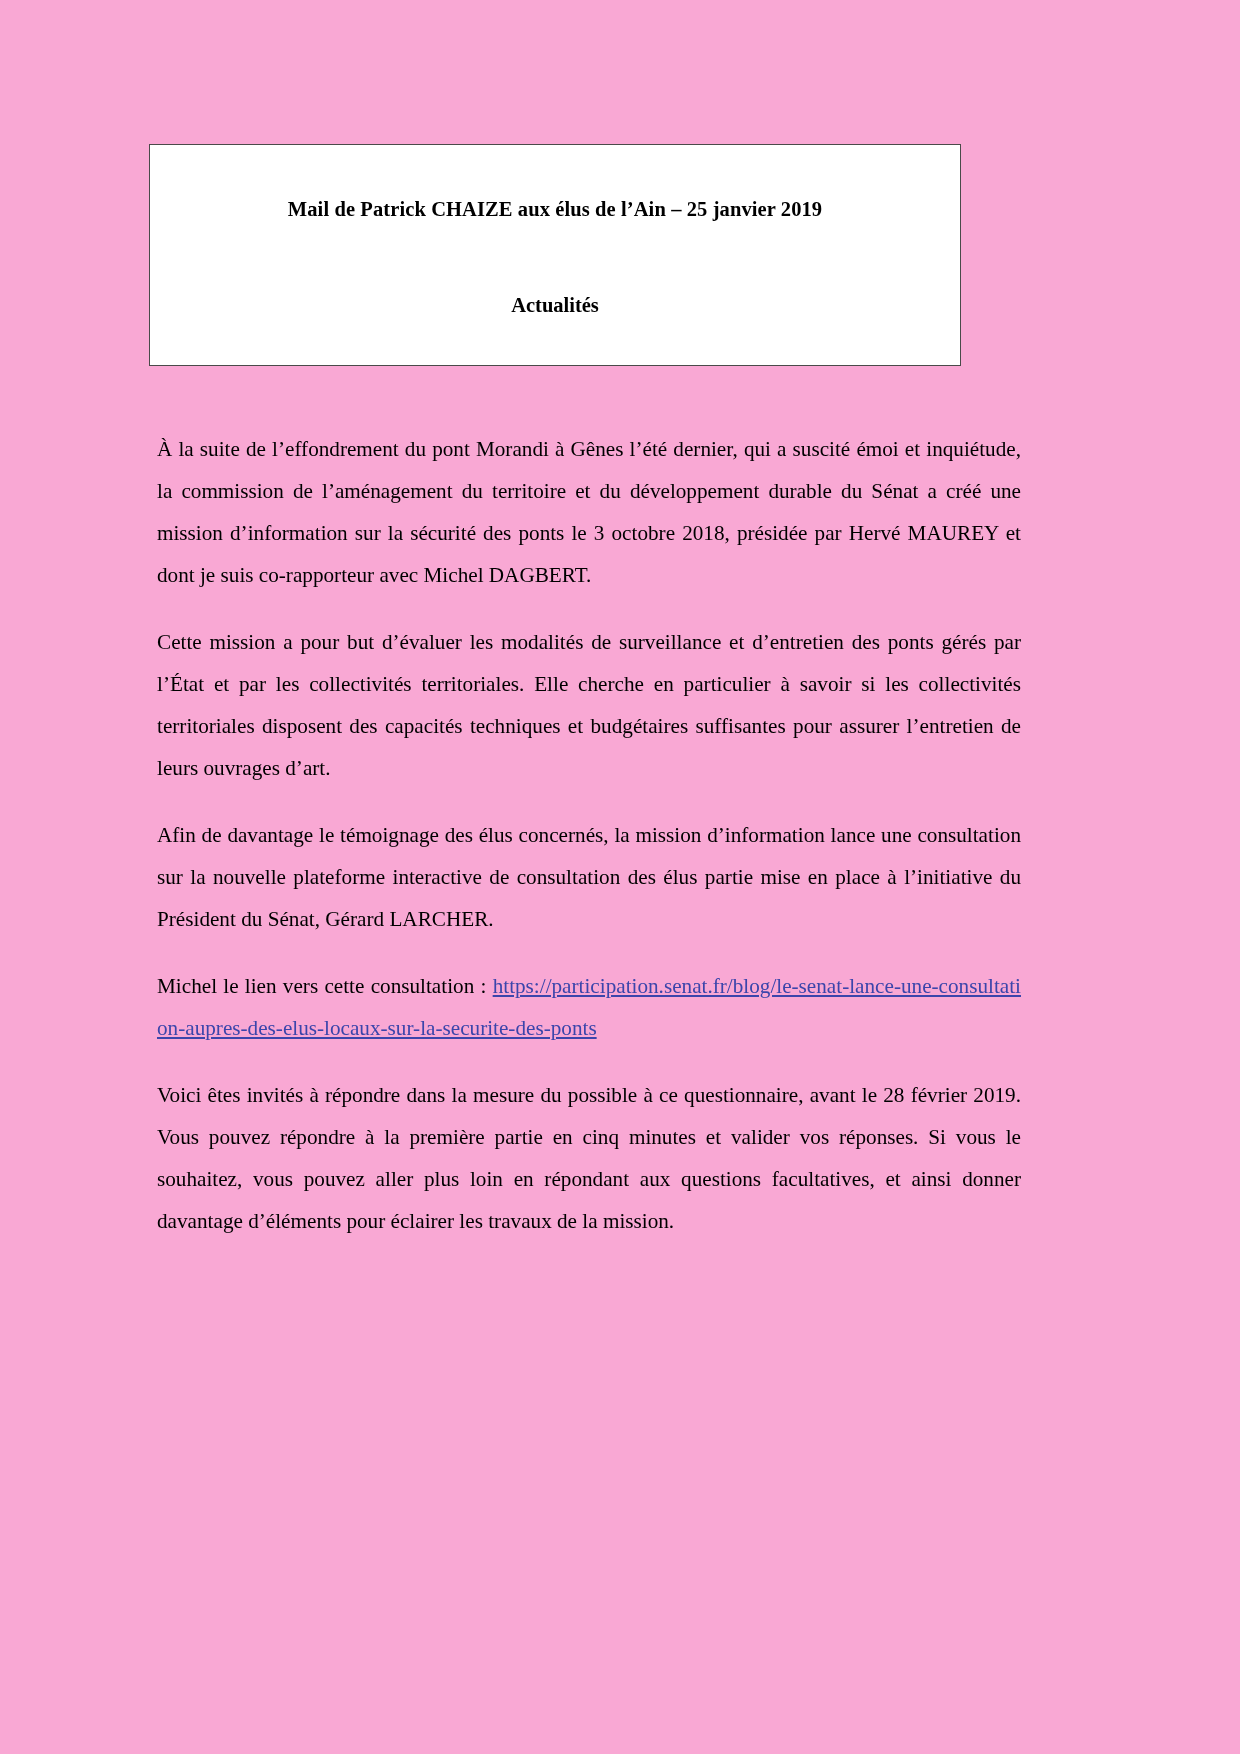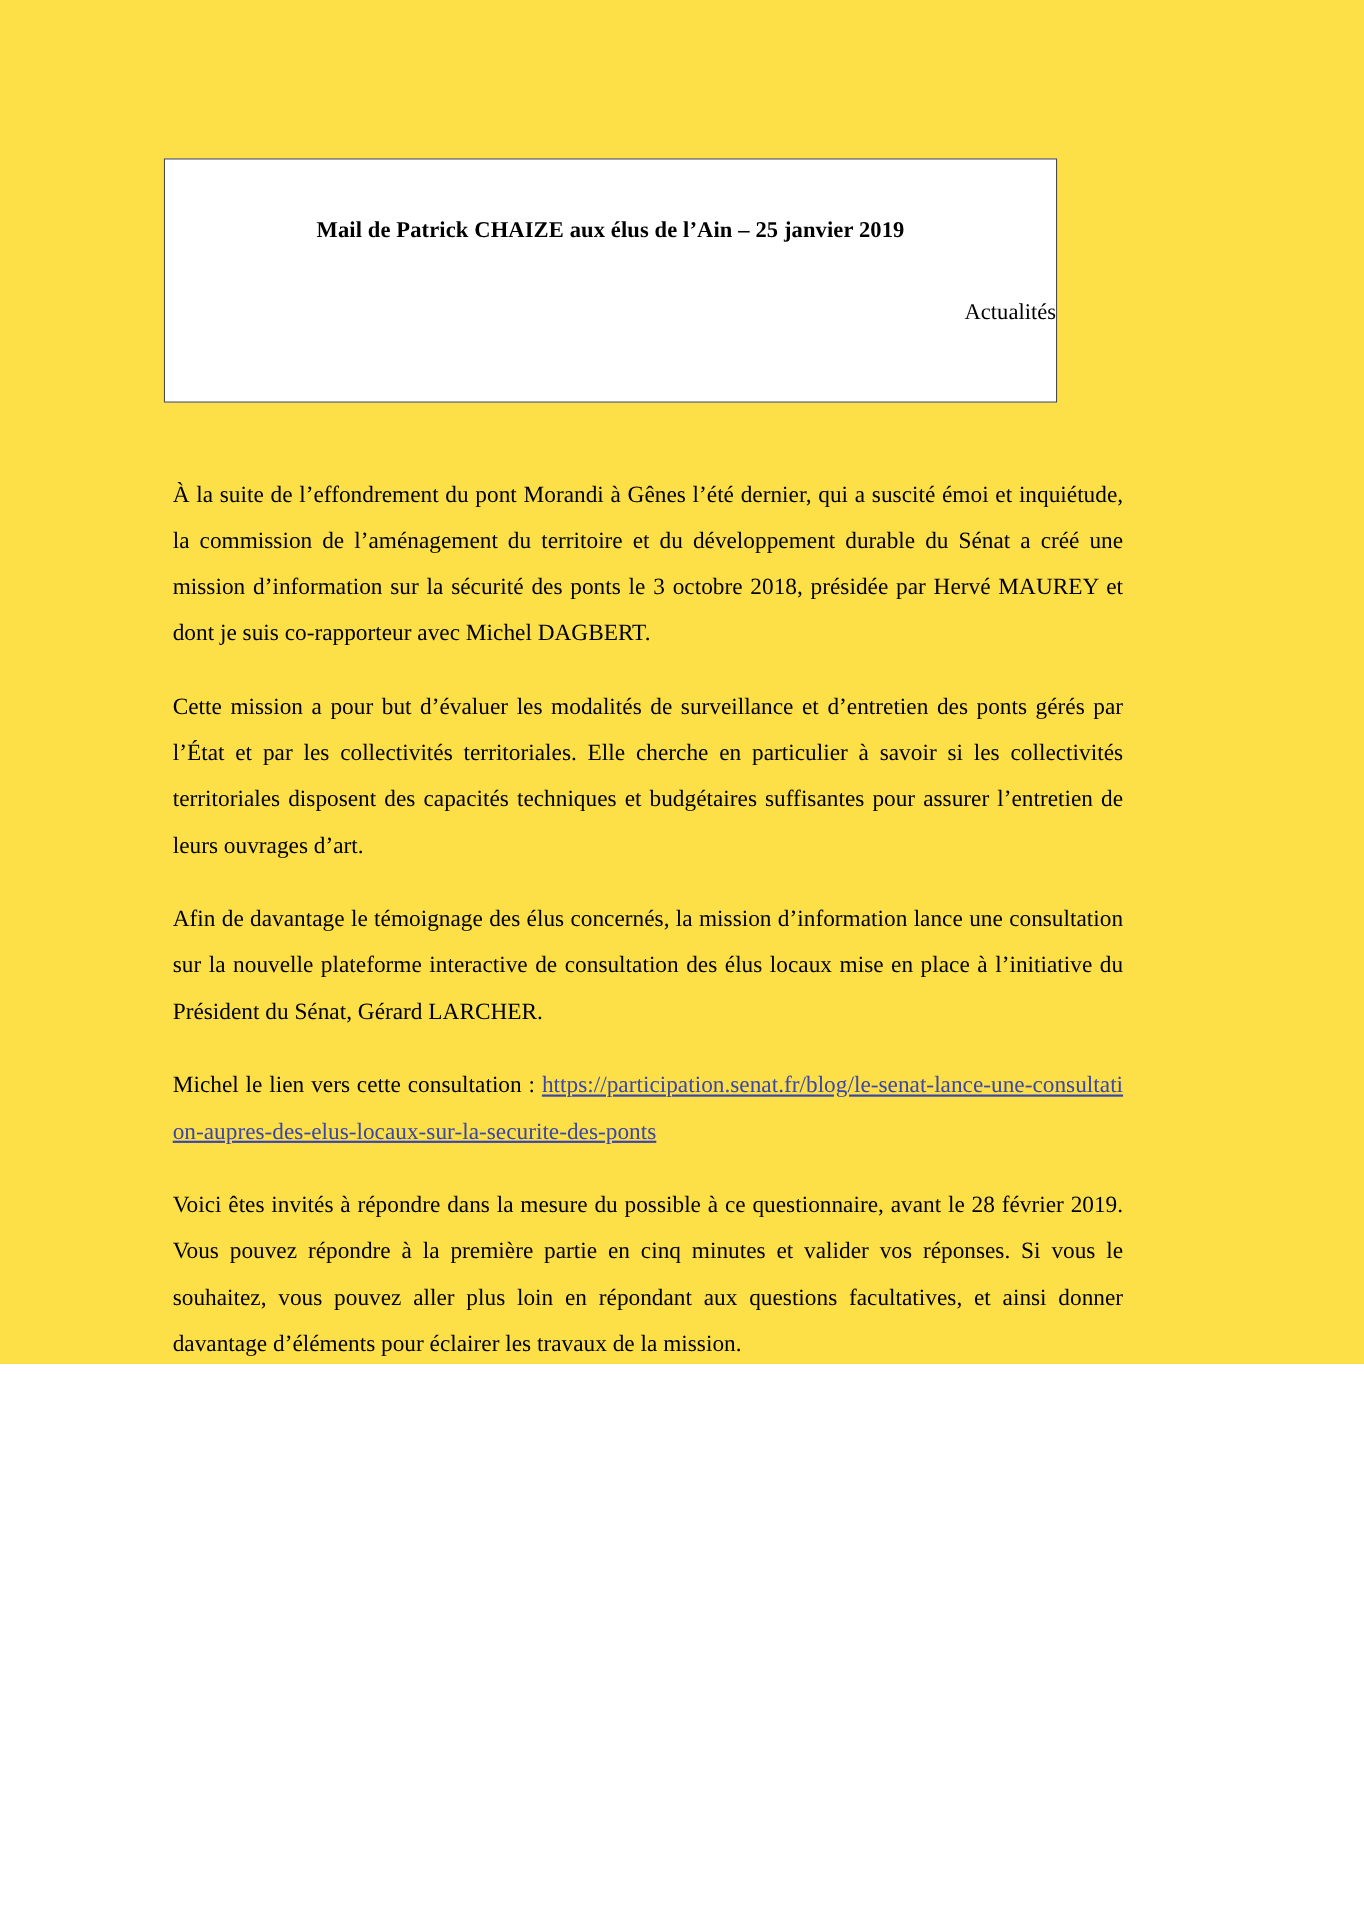--- a/index.html
+++ b/index.html
@@ -13,22 +13,22 @@
     height: 1754px;
     font-family: "Liberation Serif", "DejaVu Serif", serif;
     color: #000000;
     position: relative;
     overflow: hidden;
   }
 
   .page {
     position: relative;
     width: 1240px;
-    height: 1240px;
-    background: #fde047;
+    height: 1754px;
+    background: #f9a8d4;
     box-sizing: border-box;
   }
 
   
   .header-box {
     position: absolute;
     left: 149px;
     top: 144px;
     width: 812px;
     height: 222px;
@@ -46,23 +46,23 @@
     font-weight: bold;
     font-size: 20.5px;
     letter-spacing: 0.1px;
     line-height: 1.2;
   }
 
   .header-subtitle {
     position: absolute;
     left: 0;
     right: 0;
-    top: 127px;
-    text-align: right;
-    font-weight: normal;
+    top: 148px;
+    text-align: center;
+    font-weight: bold;
     font-size: 20.5px;
     line-height: 1.2;
   }
 
   
   .content {
     position: absolute;
     left: 157px;
     top: 428px;
     width: 864px;
@@ -99,21 +99,21 @@
     <div class="header-title">Mail de Patrick CHAIZE aux élus de l’Ain – 25 janvier 2019</div>
     <div class="header-subtitle">Actualités</div>
   </div>
 
   <div class="content">
 
     <p class="para"><span>À la suite de l’effondrement du pont Morandi à Gênes l’été dernier, qui a suscité émoi et inquiétude, la commission de l’aménagement du territoire et du développement durable du Sénat a créé une </span><b>mission d’information sur la sécurité des ponts</b><span> le 3 octobre 2018, présidée par Hervé MAUREY et dont je suis co-rapporteur avec Michel DAGBERT.</span></p>
 
     <p class="para"><span>Cette mission a pour but d’</span><b>évaluer les modalités de surveillance et d’entretien des ponts gérés par l’État et par les collectivités territoriales</b><span>. Elle cherche en particulier à </span><b>savoir si les collectivités territoriales disposent des capacités techniques et budgétaires suffisantes pour assurer l’entretien de leurs ouvrages d’art</b><span>.</span></p>
 
-    <p class="para"><span>Afin de davantage le témoignage des élus concernés, </span><b>la mission d’information lance une consultation</b><span> sur la nouvelle plateforme interactive de consultation des élus locaux mise en place à l’initiative du Président du Sénat, Gérard LARCHER.</span></p>
+    <p class="para"><span>Afin de davantage le témoignage des élus concernés, </span><b>la mission d’information lance une consultation</b><span> sur la nouvelle plateforme interactive de consultation des élus partie mise en place à l’initiative du Président du Sénat, Gérard LARCHER.</span></p>
 
     <p class="para gap-link"><span>Michel le lien vers cette consultation : </span><a class="doclink" href="#">https://participation.senat.fr/blog/le-senat-lance-une-consultation-aupres-des-elus-locaux-sur-la-securite-des-ponts</a></p>
 
     <p class="para"><b>Voici êtes invités à répondre</b><span> dans la mesure du possible à ce questionnaire, avant le 28 février 2019. Vous pouvez répondre à la première partie en cinq minutes et valider vos réponses. Si vous le souhaitez, vous pouvez aller plus loin en répondant aux questions facultatives, et ainsi donner davantage d’éléments pour éclairer les travaux de la mission.</span></p>
 
   </div>
 
 </div>
 
 </body></html>

